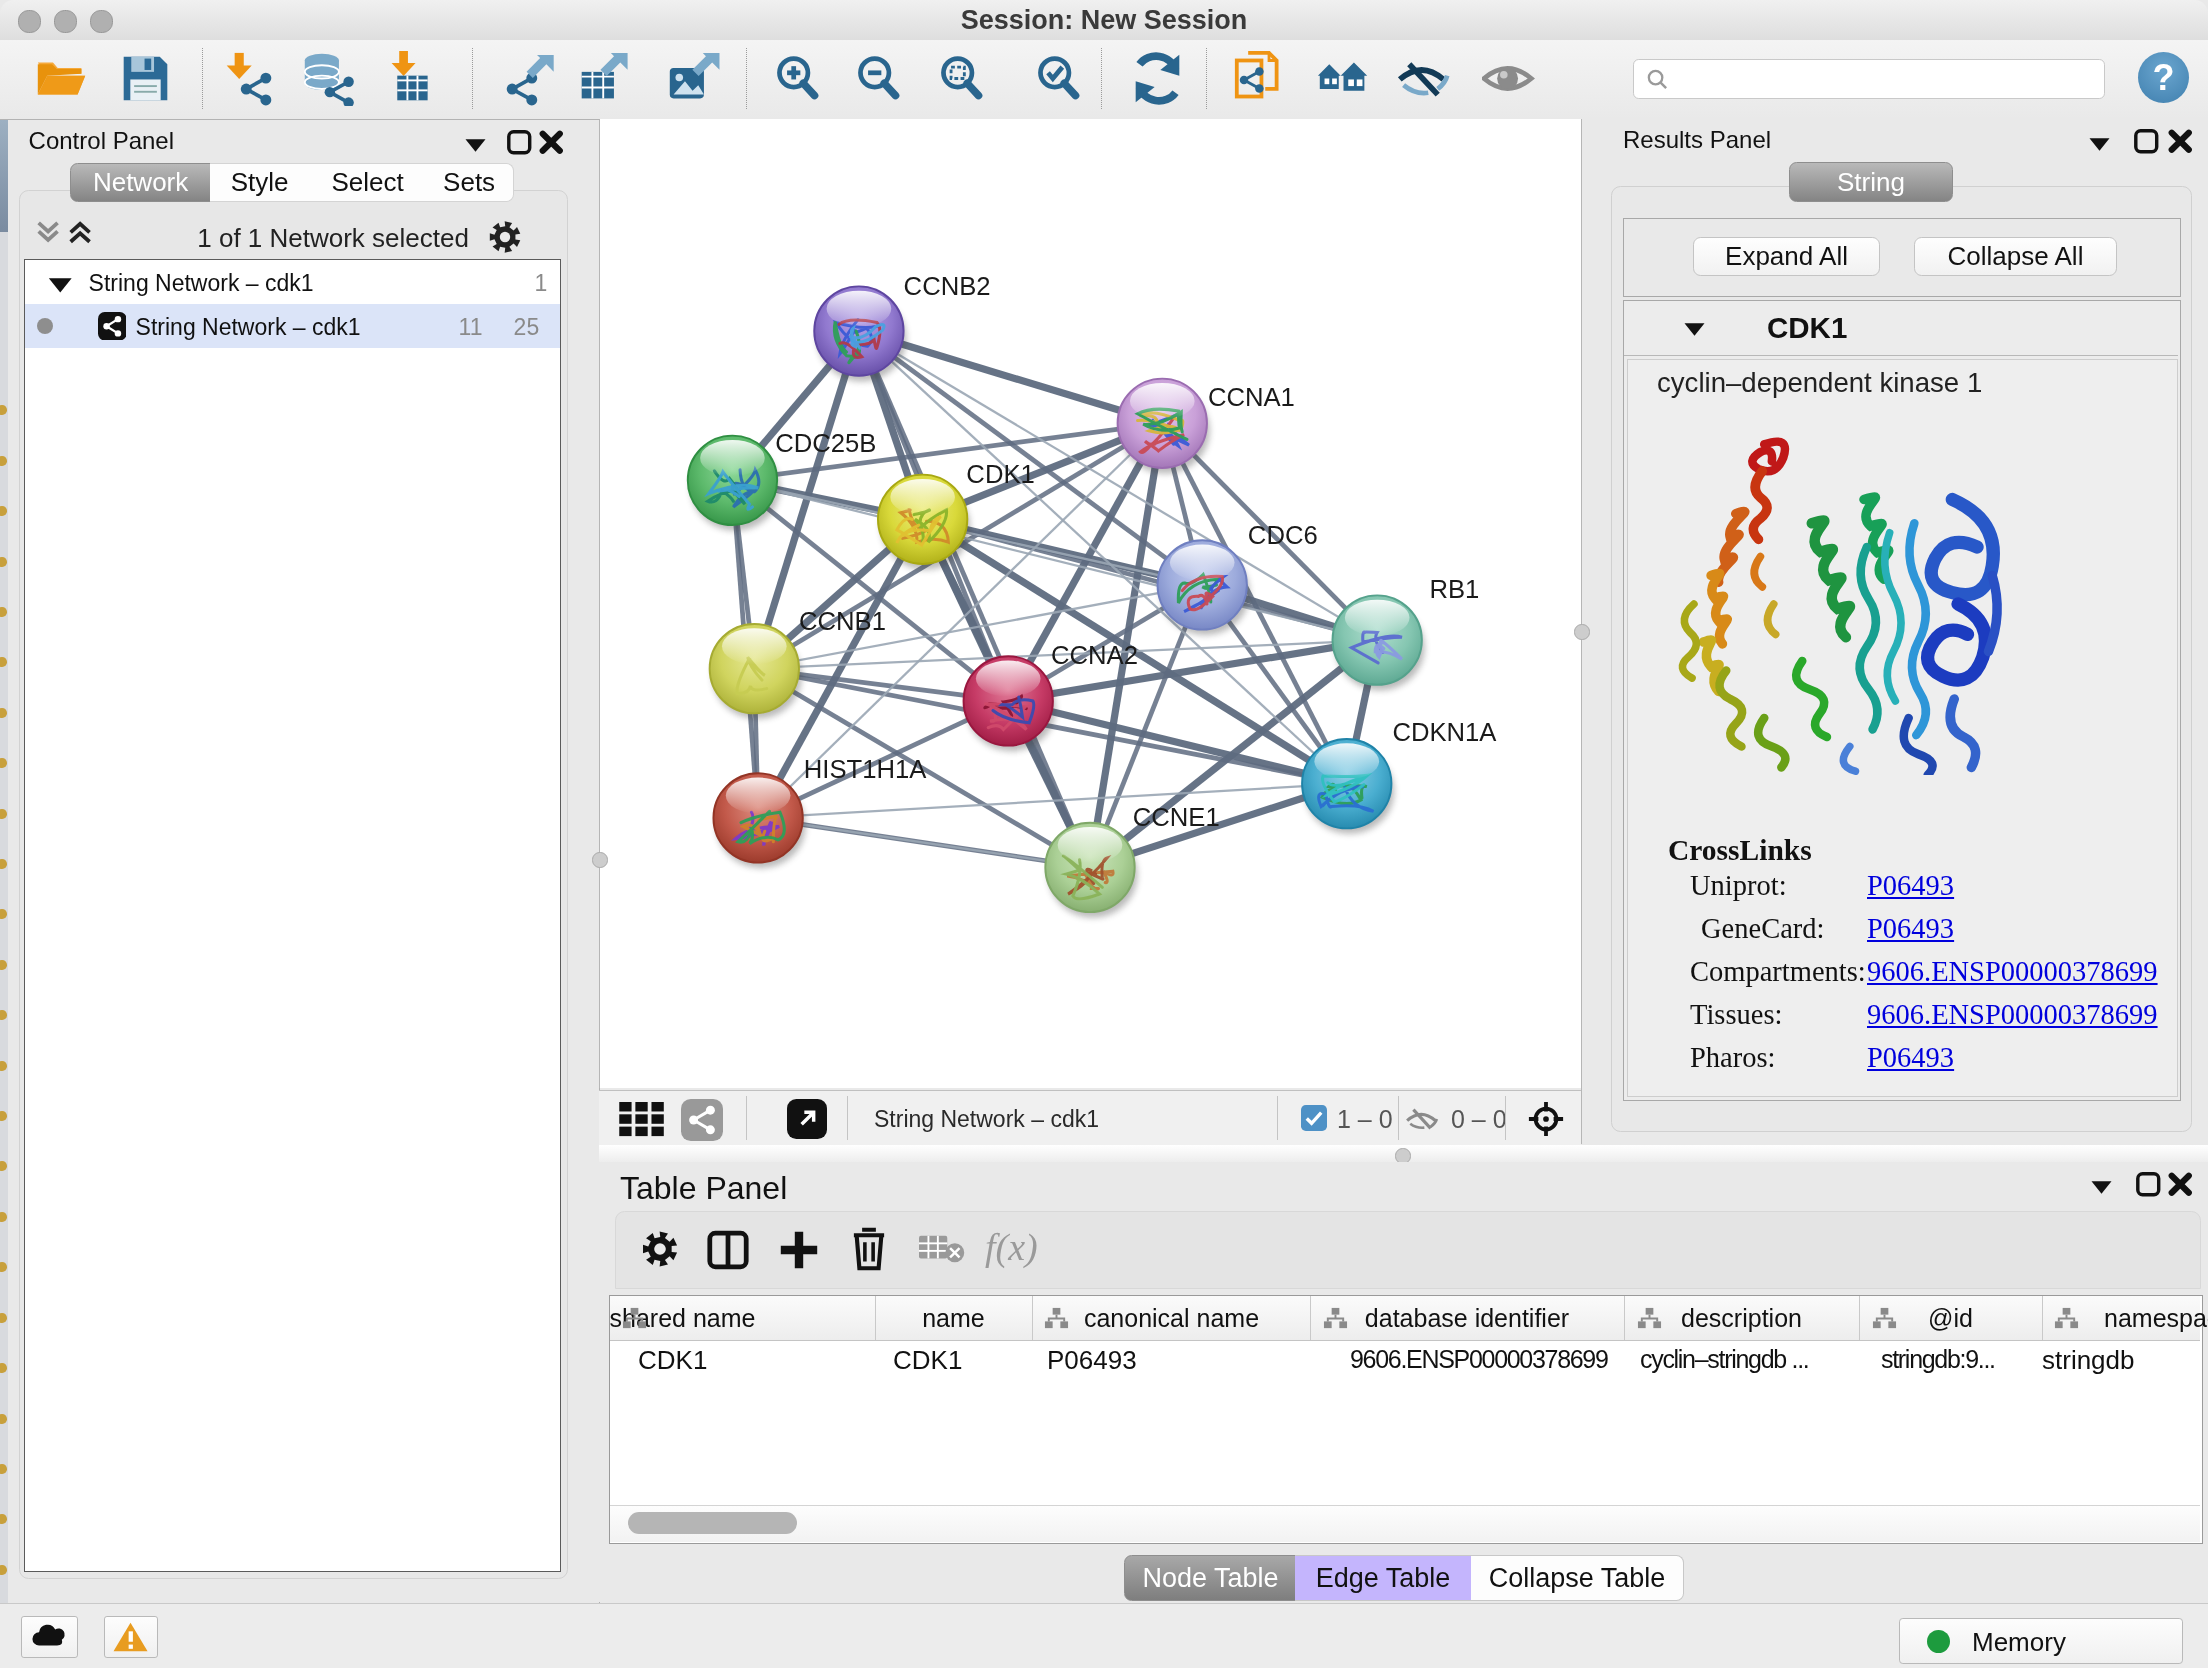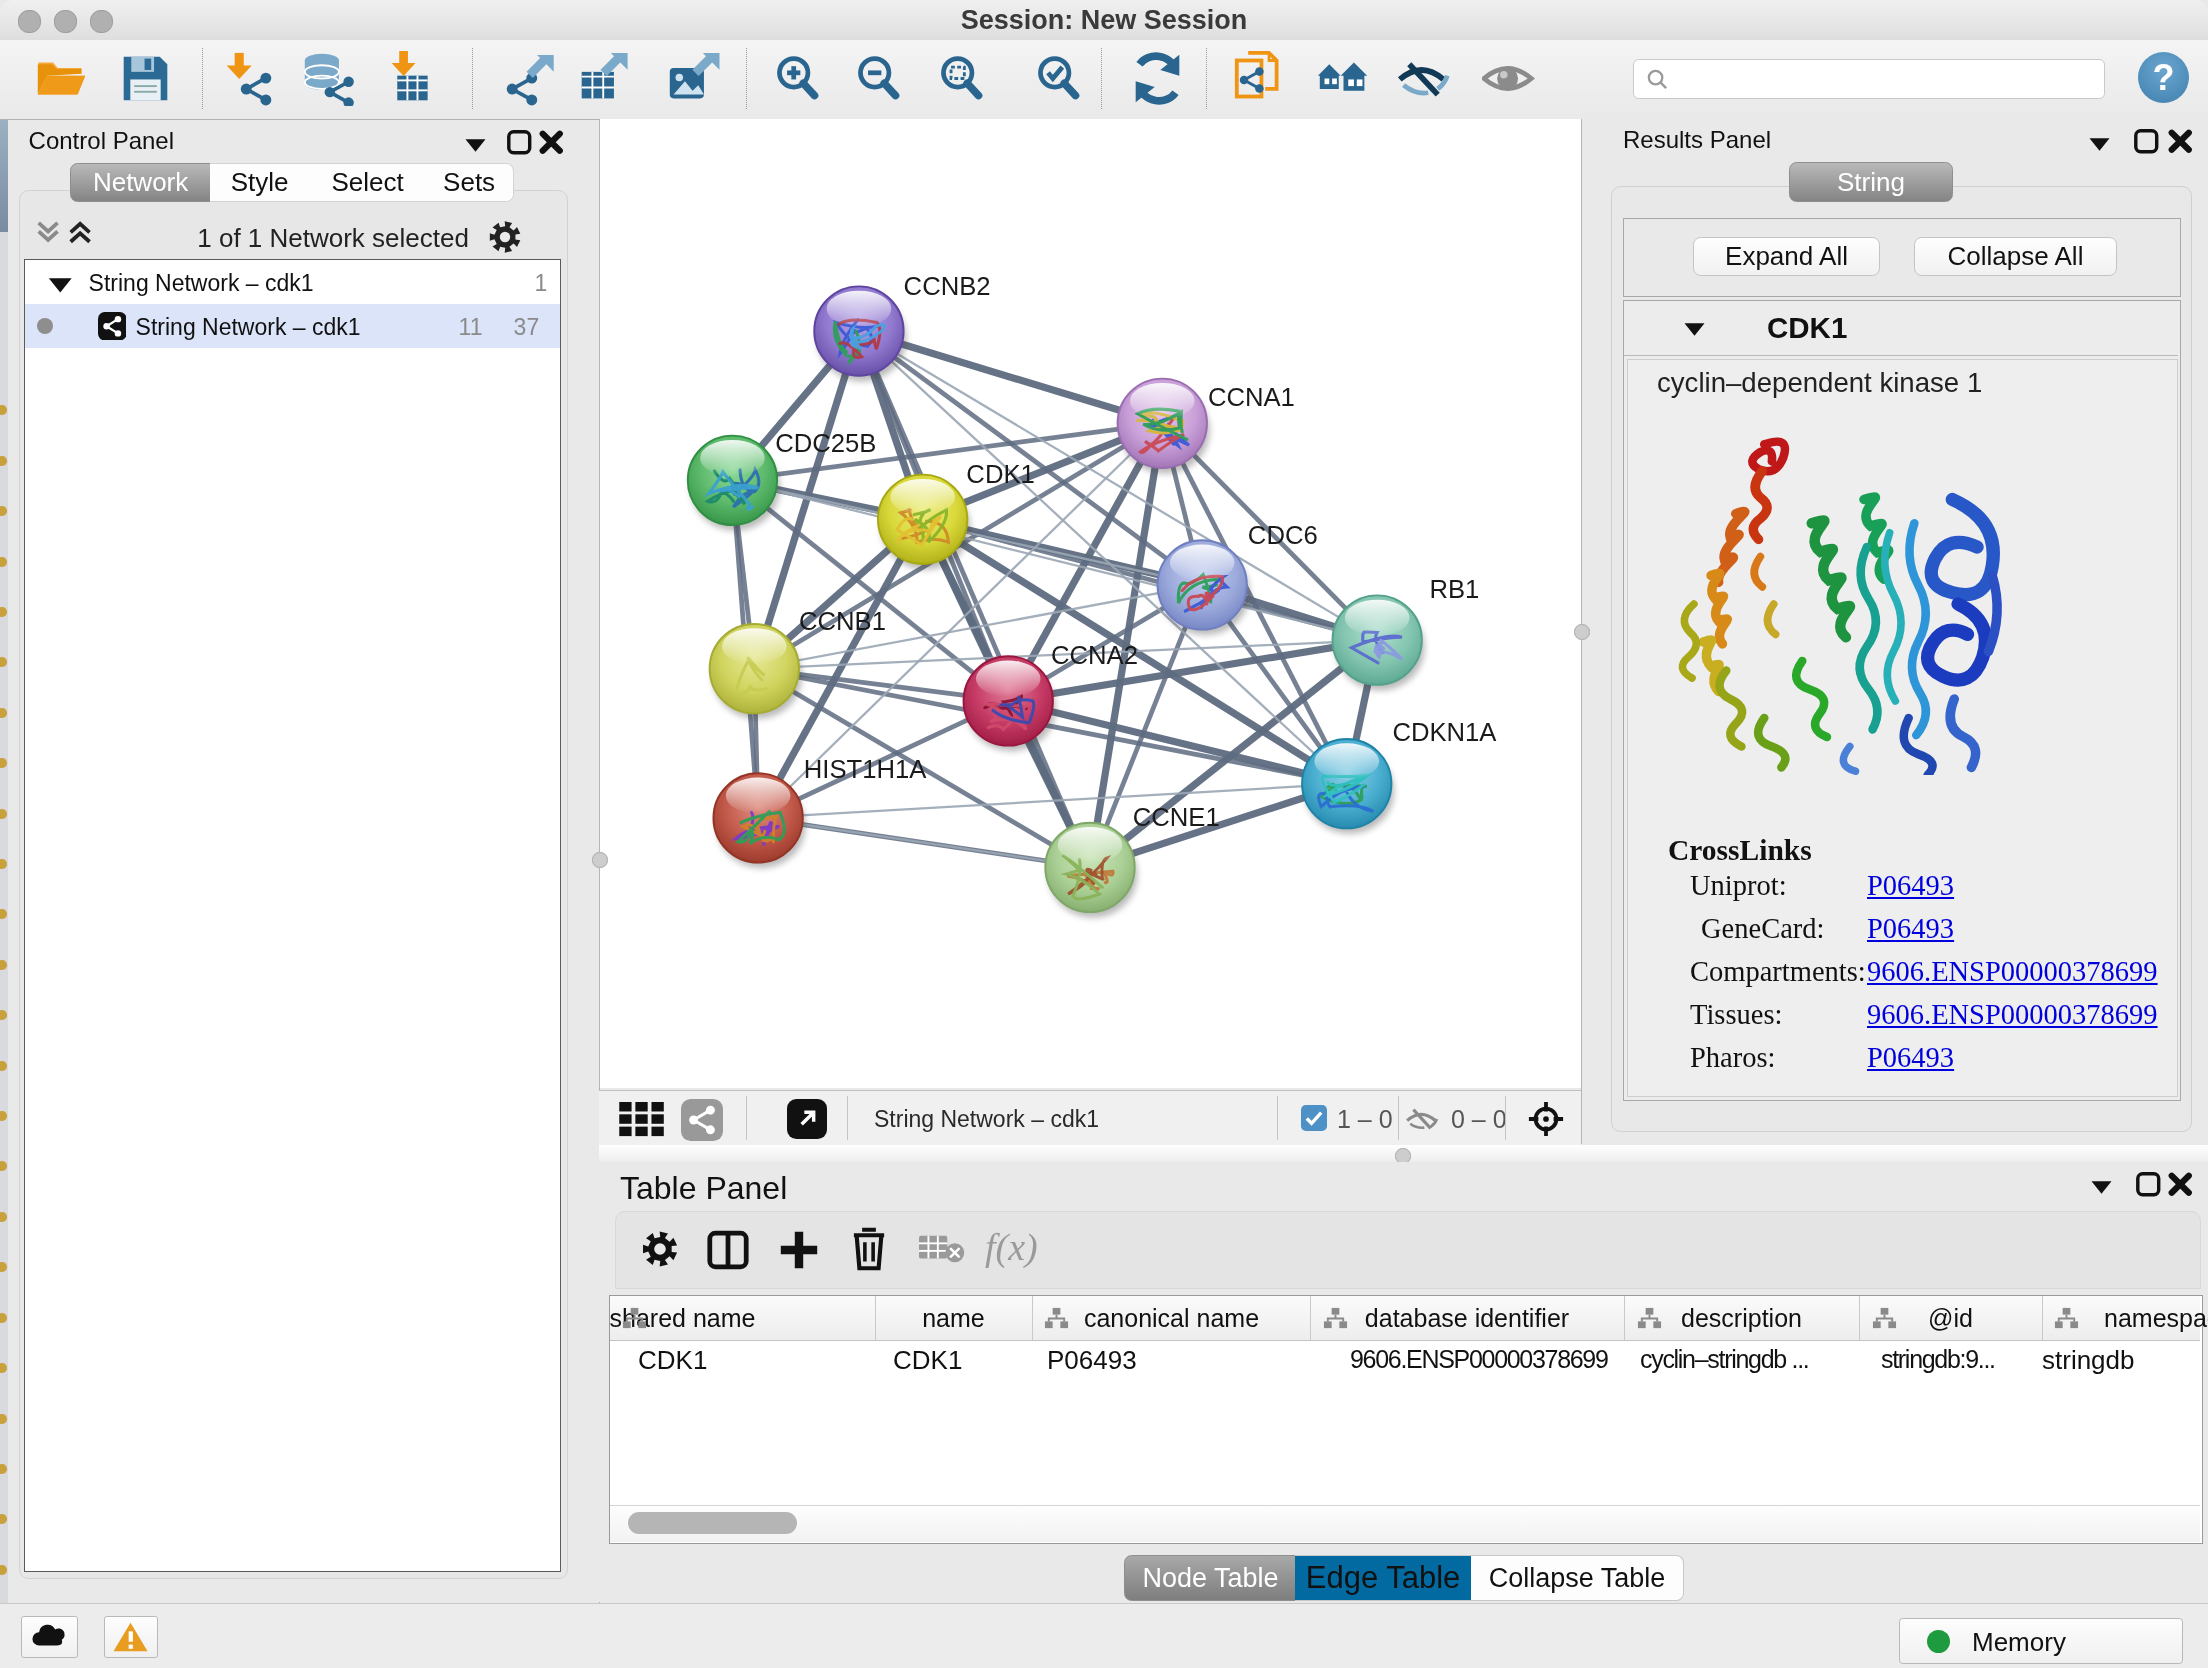--- a/index.html
+++ b/index.html
@@ -228,21 +228,21 @@
           <rect x="0" y="0" width="30" height="30" rx="7" fill="#111"></rect>
           <g fill="#fff">
             <circle cx="9" cy="15" r="3.4"></circle>
             <circle cx="21" cy="7.5" r="3.4"></circle>
             <circle cx="21" cy="22.5" r="3.4"></circle>
             <path d="M9 15 L21 7.5 M9 15 L21 22.5" stroke="#fff" stroke-width="2.4"></path>
           </g>
         </svg>
         <div class="abs" style="left:111px;top:9.5px;font-size:23px;color:#111">String Network – cdk1</div>
         <div class="abs" style="left:434px;top:9.5px;font-size:23px;color:#8a8a8a">11</div>
-        <div class="abs" style="left:489px;top:9.5px;font-size:23px;color:#8a8a8a">37</div>
+        <div class="abs" style="left:489px;top:9.5px;font-size:23px;color:#8a8a8a">25</div>
       </div>
     </div>
   </div>
 <div class="abs" style="left:599px;top:119px;width:982px;height:969px;background:#fff;border-left:1px solid #b6b6b6;border-right:1px solid #b6b6b6;box-sizing:content-box"></div>
 <svg width="982" height="969" style="position:absolute;left:599px;top:119px" viewBox="0 0 1032 1019">
 <defs>
 <radialGradient id="gCCNB2" cx="50%" cy="38%" r="68%">
         <stop offset="0%" stop-color="#b7a5e6"></stop>
         <stop offset="55%" stop-color="#9179cf"></stop>
         <stop offset="100%" stop-color="#5e46a0"></stop>
@@ -640,21 +640,21 @@
     <div class="abs" style="left:39px;top:183px;font-size:26px;letter-spacing:0;color:#111">CDK1</div>
     <div class="abs" style="left:294px;top:183px;font-size:26px;letter-spacing:0;color:#111">CDK1</div>
     <div class="abs" style="left:448px;top:183px;font-size:26px;letter-spacing:0;color:#111">P06493</div>
     <div class="abs" style="left:751px;top:183px;font-size:25px;letter-spacing:-1.3px;color:#111">9606.ENSP00000378699</div>
     <div class="abs" style="left:1041px;top:183px;font-size:25px;letter-spacing:-1.3px;color:#111">cyclin–stringdb ...</div>
     <div class="abs" style="left:1282px;top:183px;font-size:25px;letter-spacing:-1.3px;color:#111">stringdb:9...</div>
     <div class="abs" style="left:1443px;top:183px;font-size:26px;letter-spacing:0;color:#111">stringdb</div>
     <div class="abs" style="left:10.5px;top:343px;width:1590px;height:36px;background:linear-gradient(#fdfdfd,#f2f2f2);border-top:1px solid #d4d4d4"></div>
     <div class="abs" style="left:28.5px;top:350px;width:169px;height:22px;border-radius:11.4px;background:#b5b5b5"></div>
     <div class="abs" style="left:525px;top:393px;width:171px;height:44px;background:linear-gradient(#a8a8a8,#7e7e7e);border:1px solid #8e8e8e;border-radius:7.6px 0 0 7.6px;color:#fff;font-size:27px;text-align:center;line-height:44px">Node Table</div>
-    <div class="abs" style="left:696px;top:393px;width:176px;height:44px;background:#0369a1;border:1px solid #c8c8c8;border-left:none;color:#111;font-size:31px;text-align:center;line-height:44px">Edge Table</div>
+    <div class="abs" style="left:696px;top:393px;width:176px;height:44px;background:#c4b5fd;border:1px solid #c8c8c8;border-left:none;color:#111;font-size:27px;text-align:center;line-height:44px">Edge Table</div>
     <div class="abs" style="left:872px;top:393px;width:212px;height:44px;background:#fdfdfd;border:1px solid #c8c8c8;border-left:none;border-radius:0 7.6px 7.6px 0;color:#111;font-size:27px;text-align:center;line-height:44px">Collapse Table</div>
   </div>
 <div class="abs" style="left:0;top:1603px;width:2208px;height:66px;background:#ececec;border-top:1px solid #c9c9c9">
     <div class="abs" style="left:21px;top:12.4px;width:55px;height:40px;background:linear-gradient(#fdfdfd,#f0f0f0);border:1px solid #b9b9b9;border-radius:2.9px"><svg width="55" height="40" viewBox="0 0 58 42">
         <path d="M18 30 a7 7 0 0 1 0-14 a9 9 0 0 1 17-3 a6.5 6.5 0 0 1 7 11 q2 6 -5 6 Z" fill="#111"></path>
       </svg></div>
     <div class="abs" style="left:104px;top:12.4px;width:52px;height:40px;background:linear-gradient(#fdfdfd,#f0f0f0);border:1px solid #b9b9b9;border-radius:2.9px"><svg width="52" height="40" viewBox="0 0 55 42">
         <path d="M27 6 L45 36 L9 36 Z" fill="#e89c20"></path>
         <rect x="25" y="15" width="4.5" height="11" fill="#fff"></rect>
         <rect x="25" y="29" width="4.5" height="4.5" fill="#fff"></rect>

